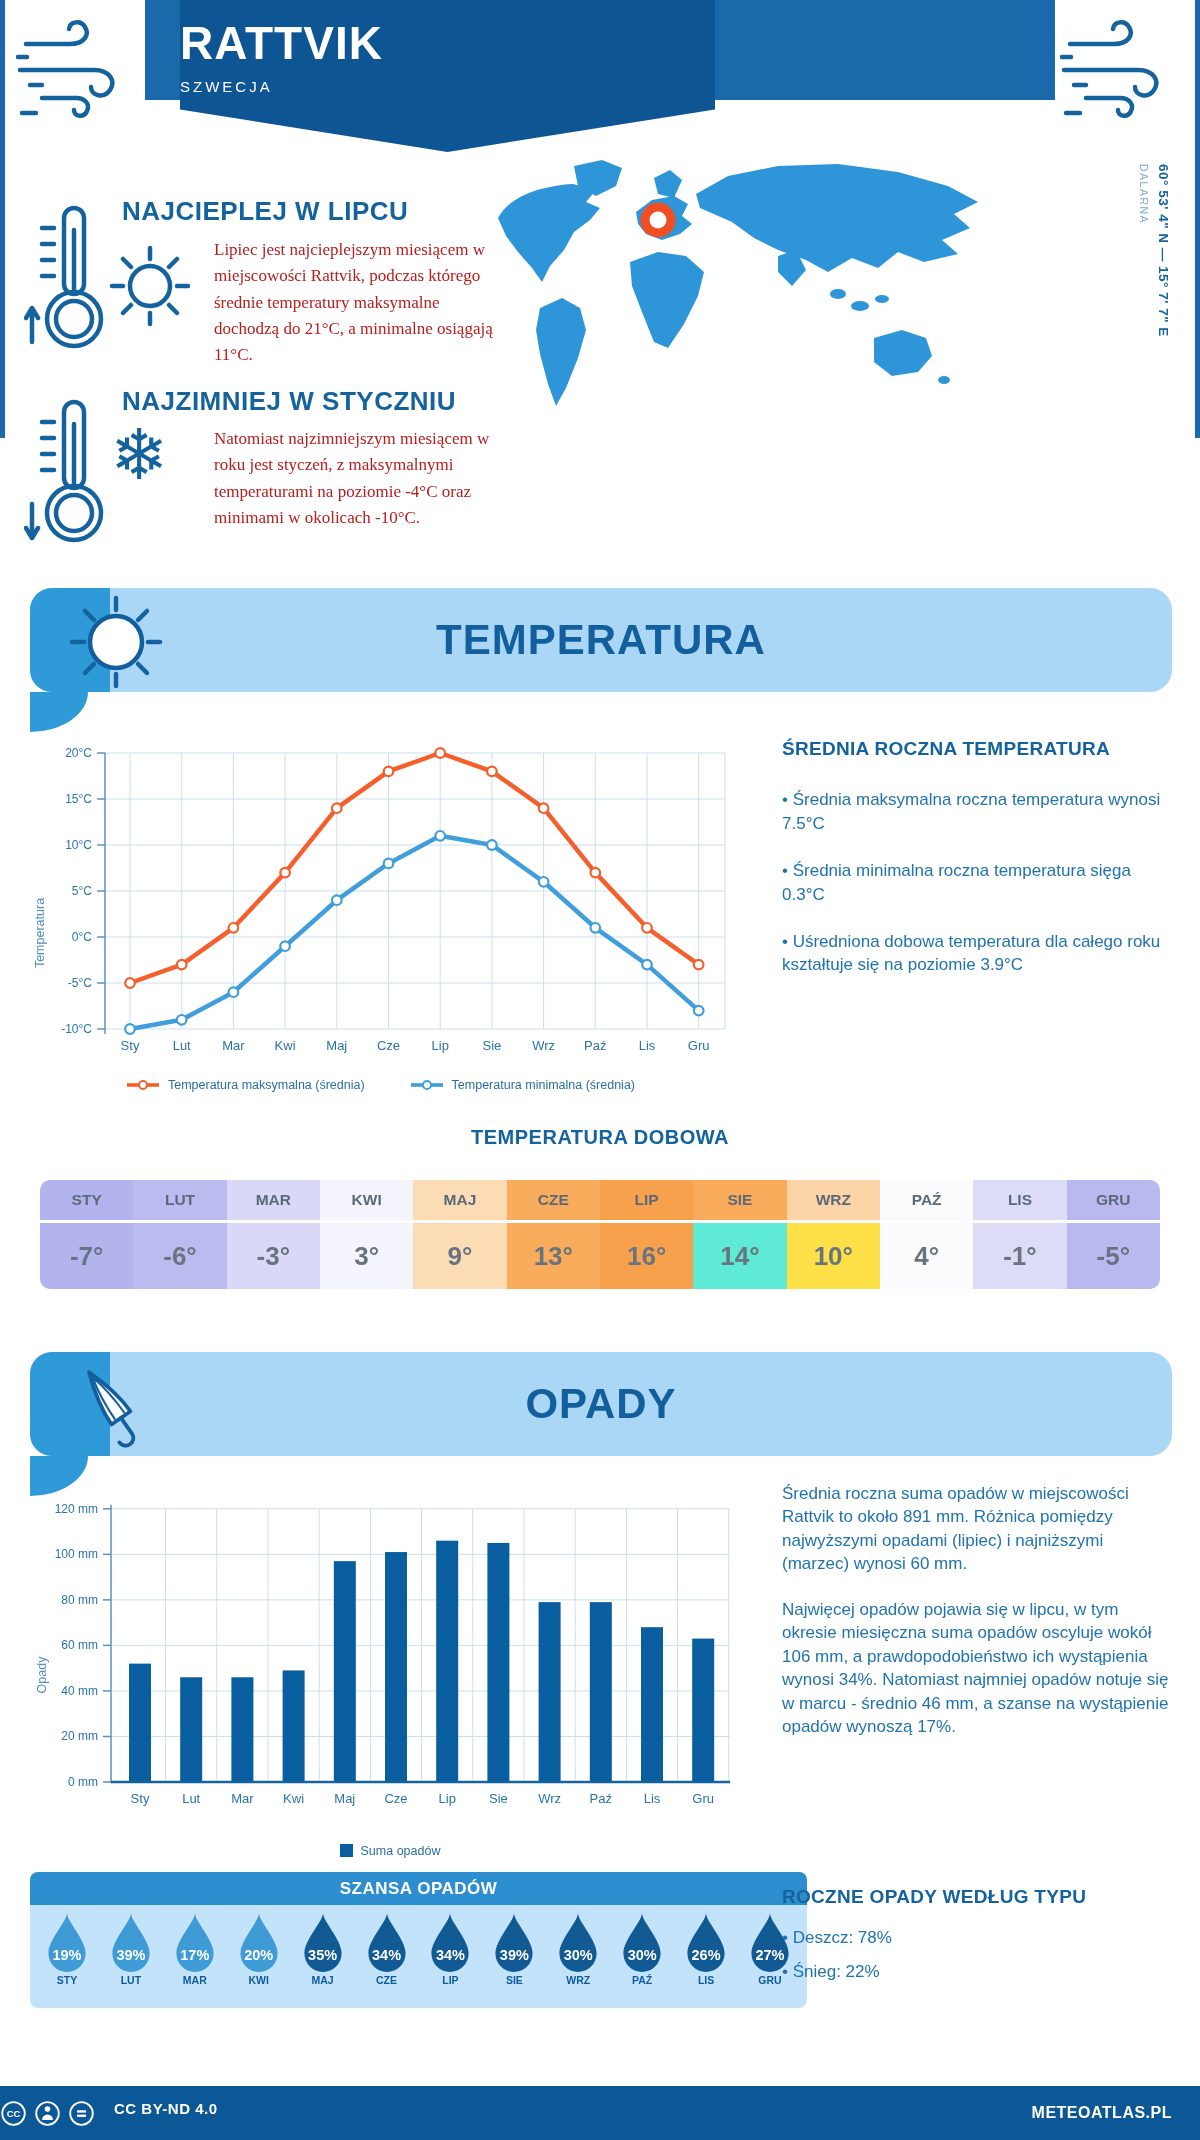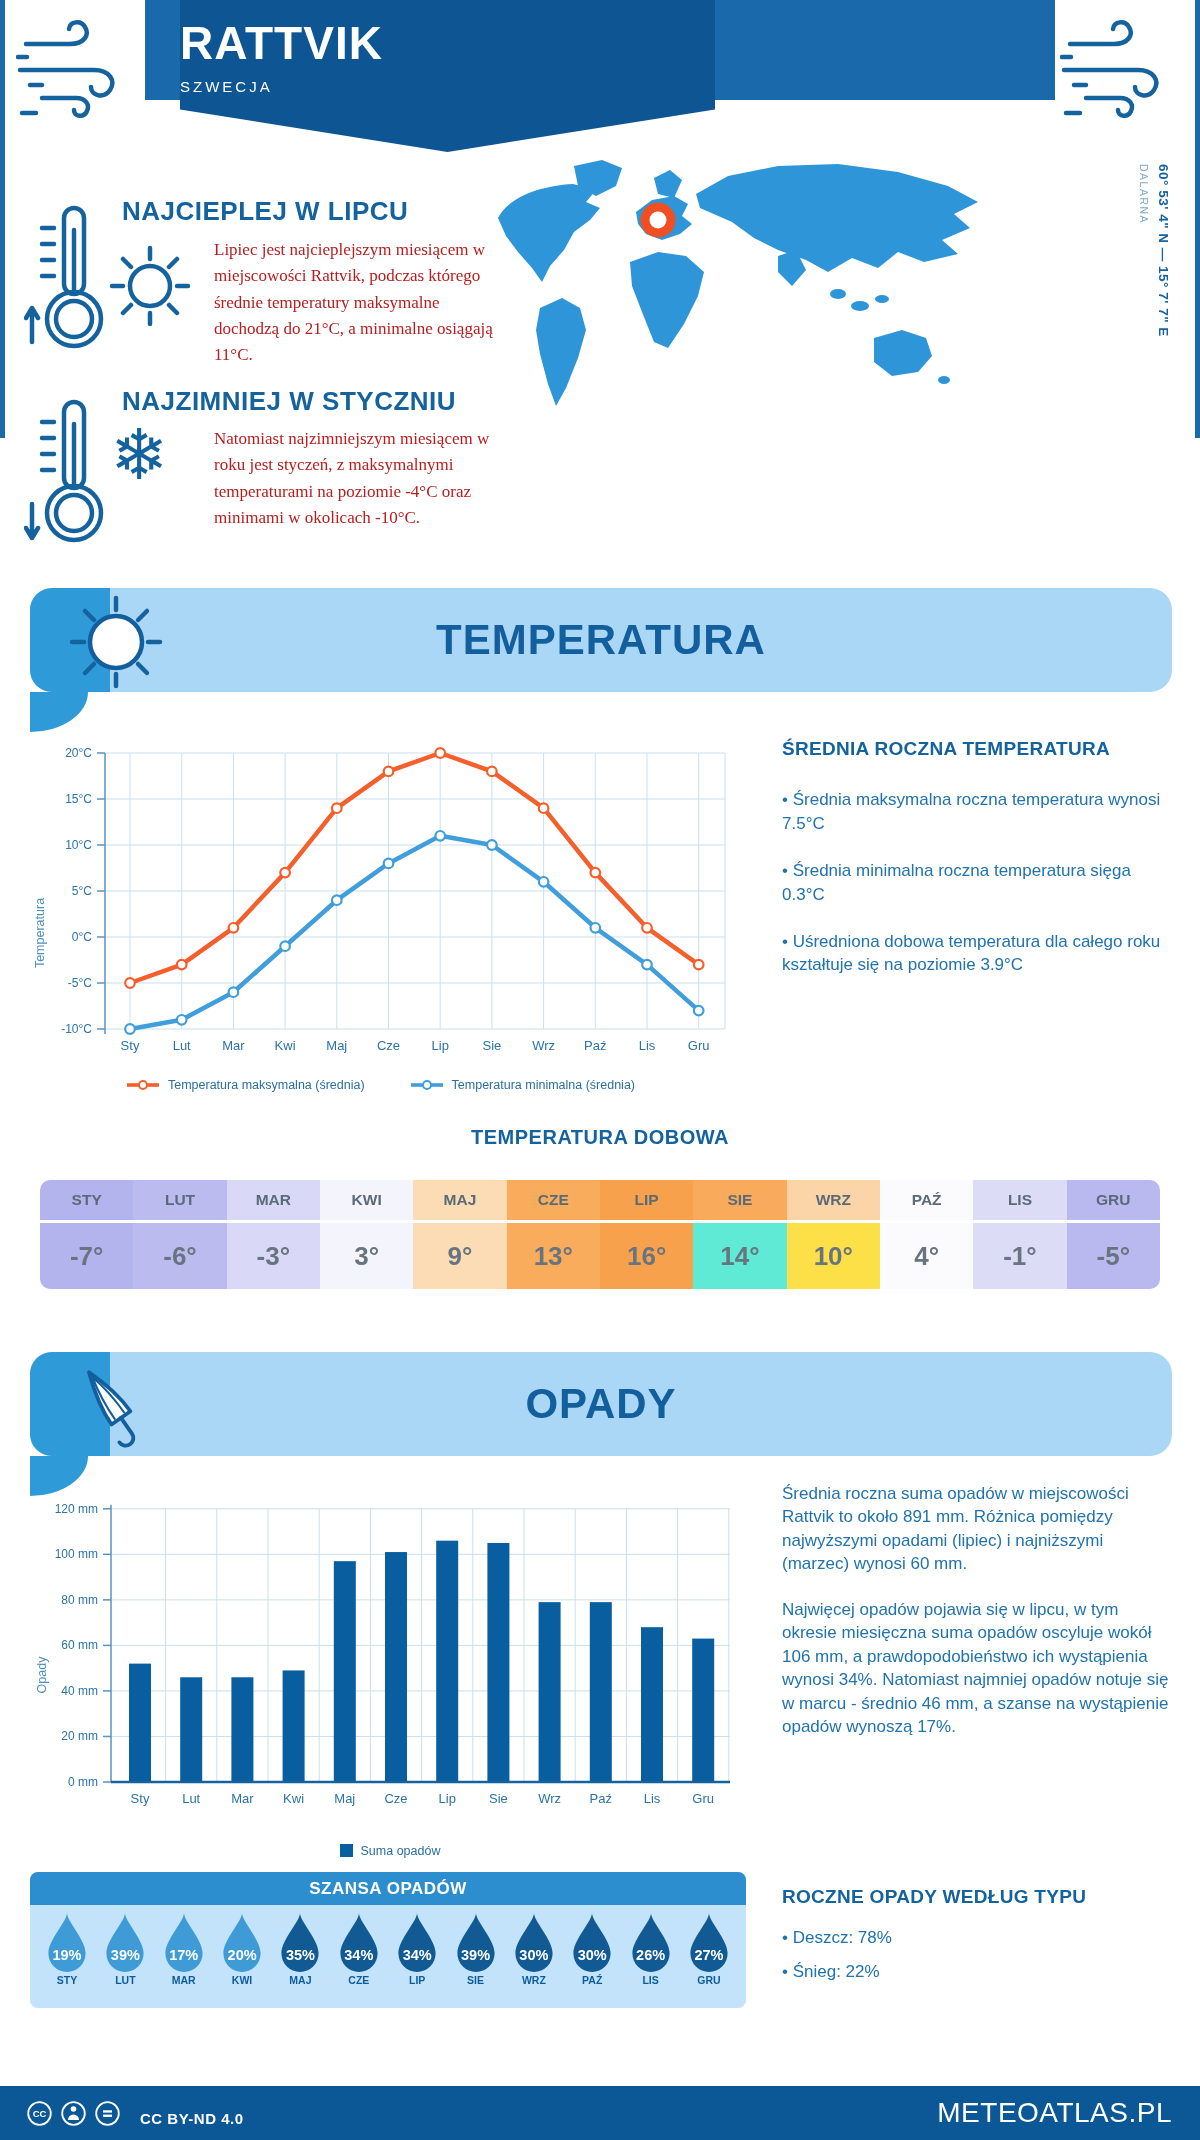--- a/index.html
+++ b/index.html
@@ -60,35 +60,35 @@
   #type-summary p{margin:0 0 10px;}
   
   #daily-title{position:absolute;left:0;top:1126px;width:1200px;text-align:center;font-size:20px;
                font-weight:bold;color:#14639e;letter-spacing:.5px;}
   #daily-table{position:absolute;left:40px;top:1180px;width:1120px;display:flex;border-radius:10px;overflow:hidden;}
   .col{flex:1;}
   .col .th{height:40px;line-height:40px;text-align:center;font-size:15.5px;font-weight:bold;color:#5a6a78;
            border-bottom:3px solid #fff;}
   .col .td{height:66px;line-height:66px;text-align:center;font-size:26px;font-weight:bold;color:#68747f;}
   
-  #chance-panel{position:absolute;left:30px;top:1872px;width:716px;height:136px;background:#c3e3fb;border-radius:8px;}
+  #chance-panel{position:absolute;left:30px;top:1872px;width:777px;height:136px;background:#c3e3fb;border-radius:8px;}
   #chance-header{height:33px;line-height:33px;background:#2d8ecf;border-radius:8px 8px 0 0;color:#fff;
                  text-align:center;font-weight:bold;font-size:17px;letter-spacing:.5px;}
   #drops-row{display:flex;justify-content:space-between;padding:6px 12px 0;}
   .drop{width:50px;text-align:center;position:relative;}
   .drop svg{width:46px;height:62px;display:block;margin:0 auto;}
   .drop .pct{position:absolute;left:0;right:0;top:36px;color:#fff;font-weight:bold;font-size:14.5px;}
   .drop .mon{margin-top:1px;font-size:10.5px;font-weight:bold;color:#0d5a9c;}
   
   #footer{position:absolute;left:0;top:2086px;width:1200px;height:54px;background:#0c5796;display:flex;
           align-items:center;color:#fff;}
-  .cc-group{display:flex;align-items:flex-end;gap:7px;margin-left:26px;}
+  .cc-group{display:flex;align-items:flex-start;gap:7px;}
   .cc-group svg{width:27px;height:27px;}
   #license-label{margin-left:12px;font-size:15px;font-weight:bold;letter-spacing:.5px;}
-  #site-label{margin-left:auto;margin-right:28px;font-size:28px;font-weight:normal;letter-spacing:.5px;}
+  #site-label{margin-left:auto;margin-right:28px;font-size:16px;font-weight:bold;letter-spacing:.5px;}
   .ic{stroke:#14639e;fill:none;stroke-width:4.5;stroke-linecap:round;stroke-linejoin:round;}
 </style>
 </head>
 <body>
 
 <div class="page">
 
   <div class="top-band"></div>
   <div class="edge l"></div>
   <div class="edge r"></div>

